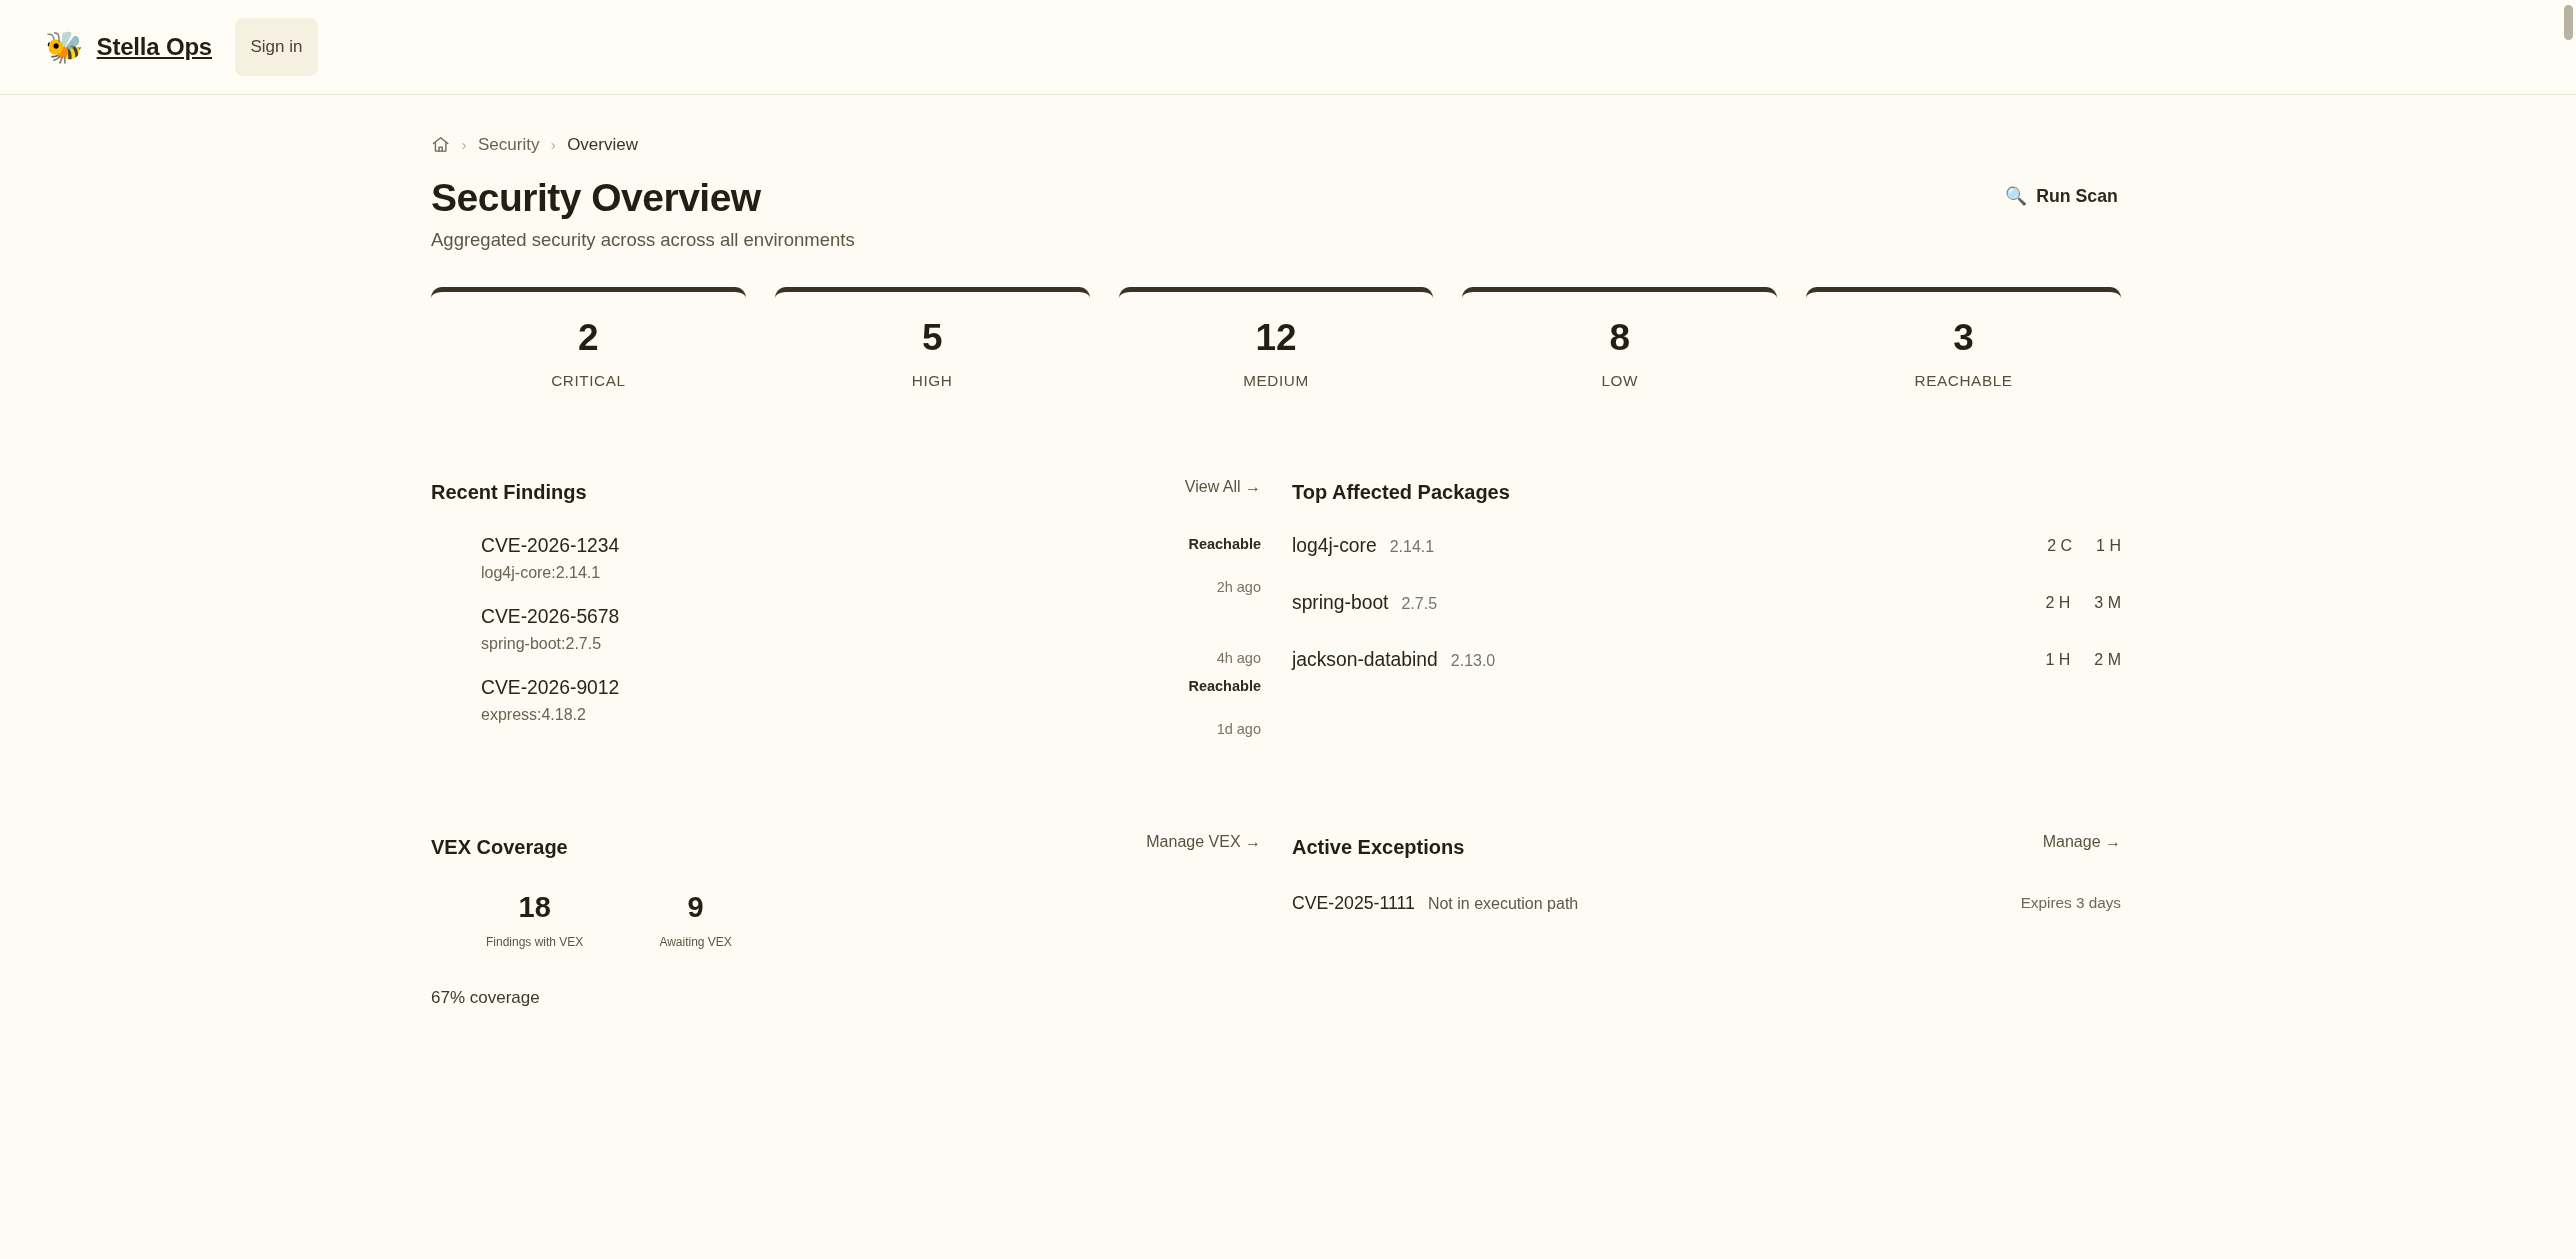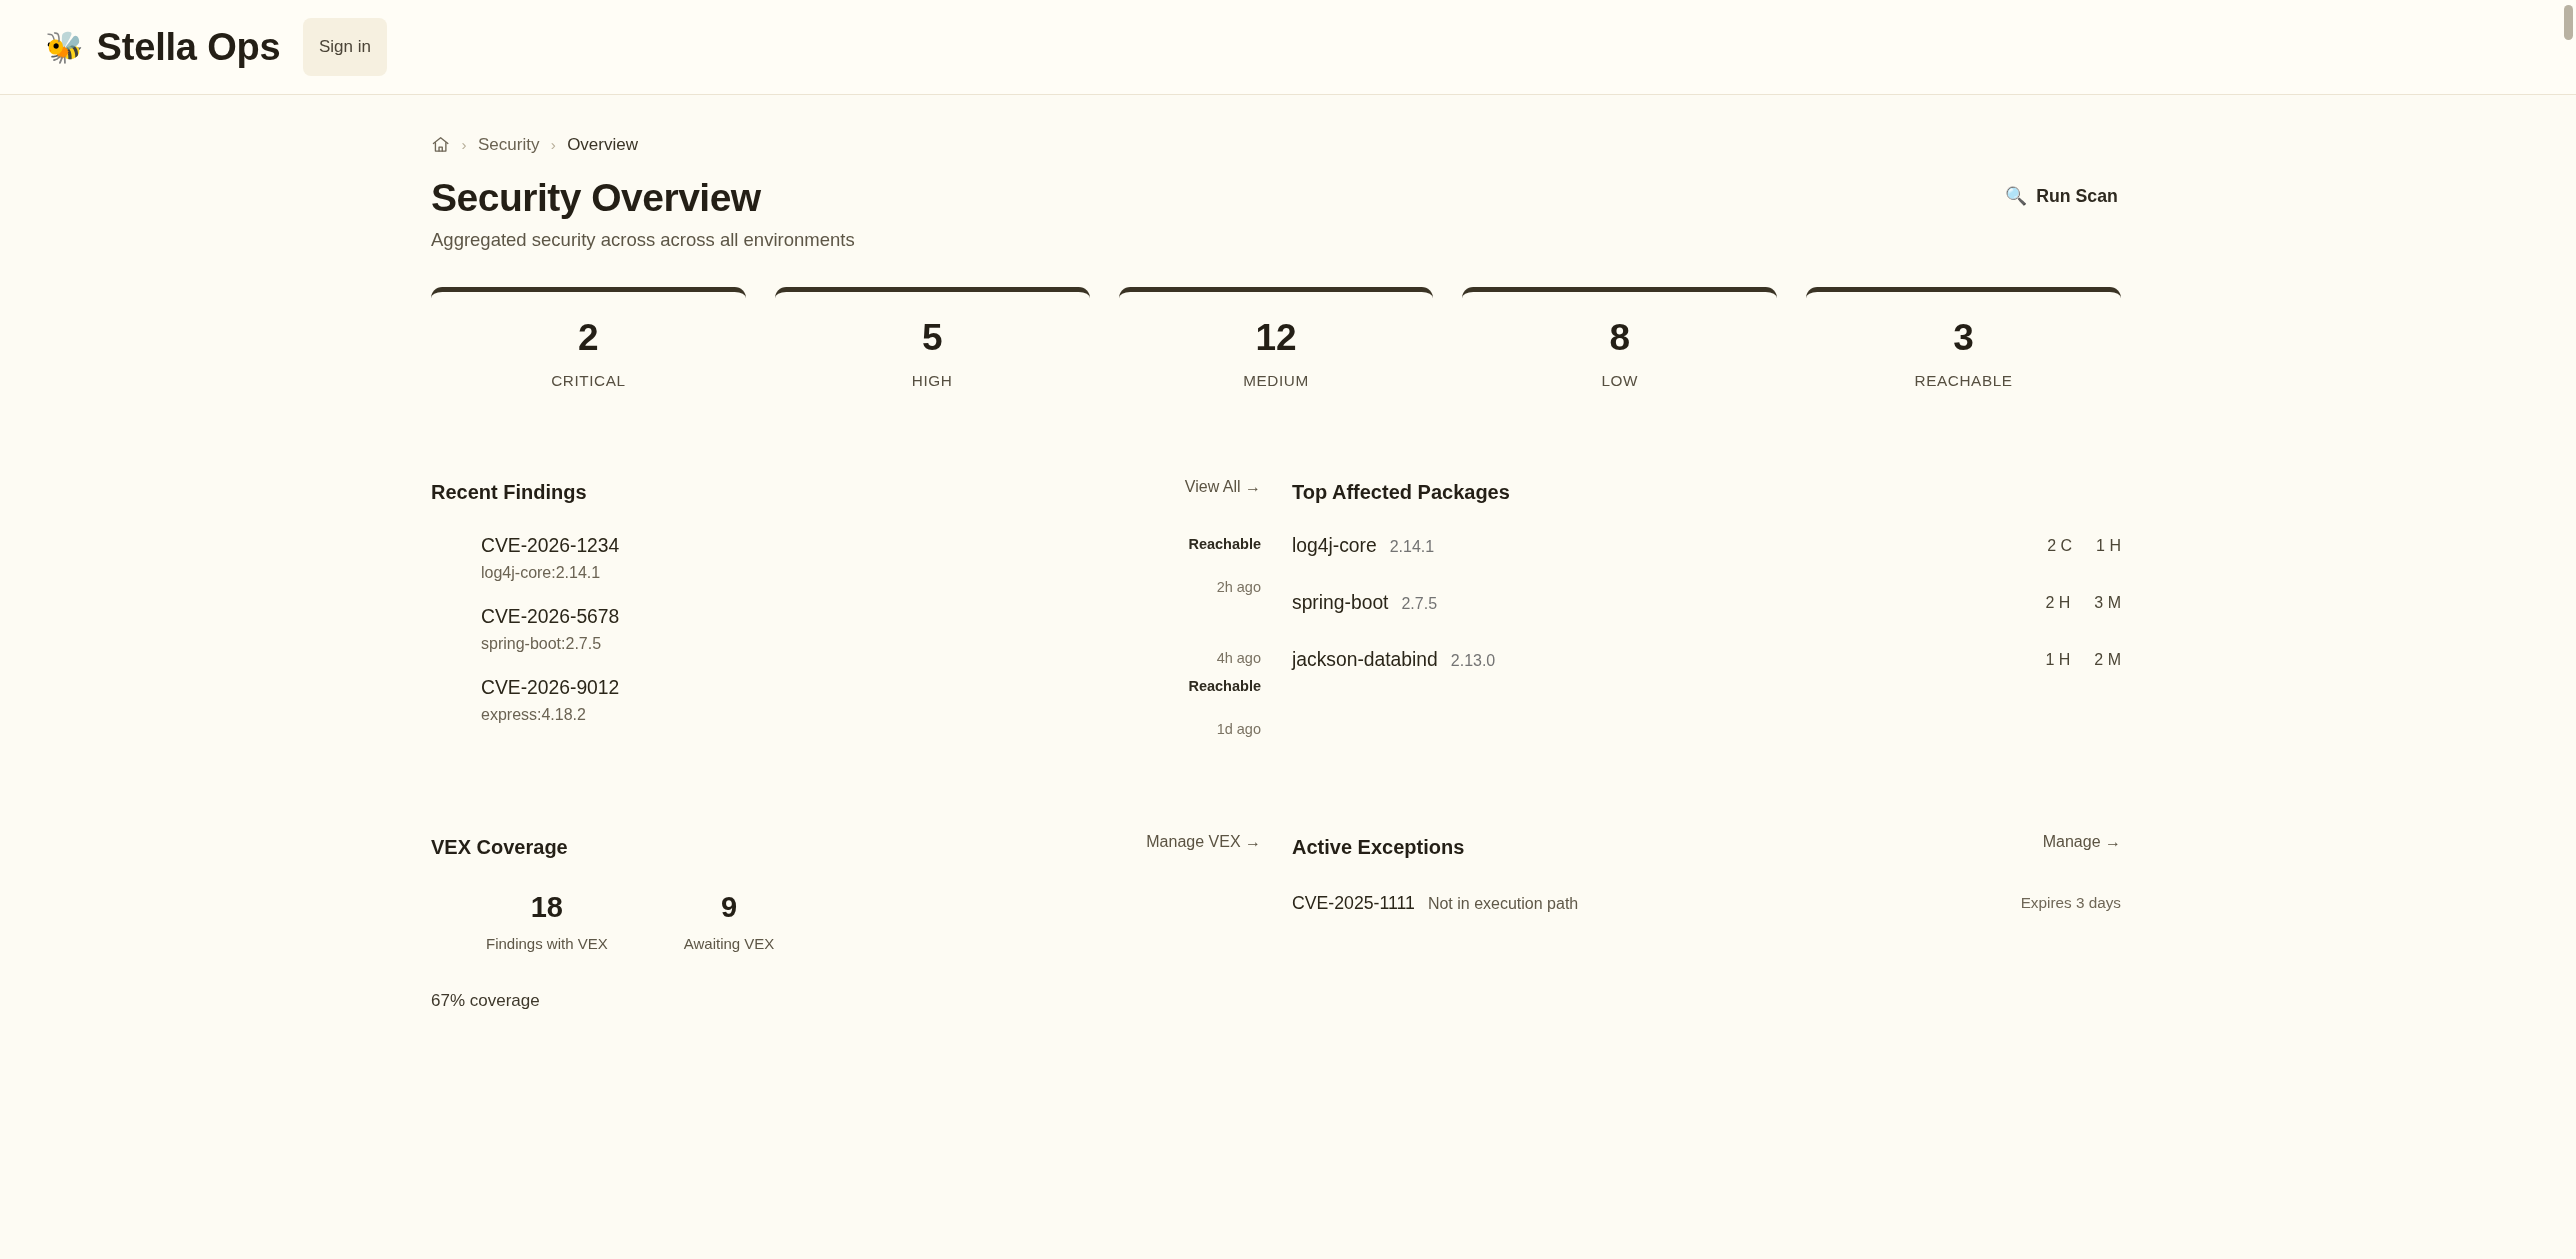--- a/index.html
+++ b/index.html
@@ -34,24 +34,25 @@
   .brand {
     display: flex;
     align-items: center;
     gap: 13px;
   }
   .brand-logo {
     font-size: 31px;
     line-height: 1;
   }
   .brand-name {
-    font-size: 38px;
+    font-size: 24px;
     font-weight: bold;
     letter-spacing: -0.2px;
     color: #241f16;
+    text-decoration: underline;
   }
   .signin {
     font-size: 17px;
     color: #4b4437;
     padding: 19px 16px;
     border-radius: 8px;
     background: #f6f0e0;
     cursor: pointer;
   }
 
@@ -260,21 +261,21 @@
     padding-left: 55px;
   }
   .vex-metric { text-align: center; }
   .vex-num {
     font-size: 29px;
     font-weight: bold;
     color: #241f16;
   }
   .vex-cap {
     margin-top: 11.3px;
-    font-size: 15px;
+    font-size: 12px;
     color: #5d5646;
   }
   .vex-coverage {
     margin-top: 39px;
     font-size: 17px;
     color: #3e382b;
   }
 
   .exceptions { margin-top: 29px; }
   .exception {

